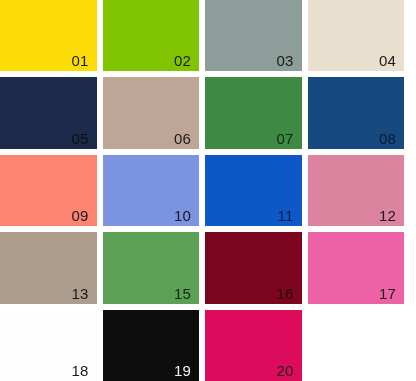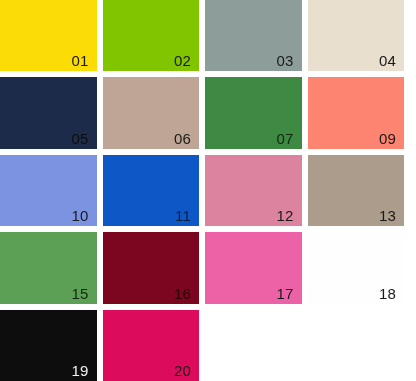--- a/index.html
+++ b/index.html
@@ -61,20 +61,23 @@
     </div>
     <div class="swatch" style="background: rgb(28, 43, 74);">
       <span class="swatch-label" style="color: rgb(13, 13, 13);">05</span>
     </div>
     <div class="swatch" style="background: rgb(191, 165, 149); padding-left: 46px;">
       <span class="swatch-label" style="color: rgb(26, 26, 26);">06</span>
     </div>
     <div class="swatch" style="background: rgb(62, 138, 67);">
       <span class="swatch-label" style="color: rgb(13, 42, 16);">07</span>
     </div>
+    <div class="swatch" style="background: rgb(22, 73, 126);">
+      <span class="swatch-label" style="color: rgb(10, 26, 48);">08</span>
+    </div>
     <div class="swatch" style="background: rgb(253, 132, 113);">
       <span class="swatch-label" style="color: rgb(26, 26, 26);">09</span>
     </div>
     <div class="swatch" style="background: rgb(123, 147, 224);">
       <span class="swatch-label" style="color: rgb(26, 26, 26);">10</span>
     </div>
     <div class="swatch" style="background: rgb(14, 87, 198);">
       <span class="swatch-label" style="color: rgb(7, 32, 63);">11</span>
     </div>
     <div class="swatch" style="background: rgb(220, 131, 160);">

